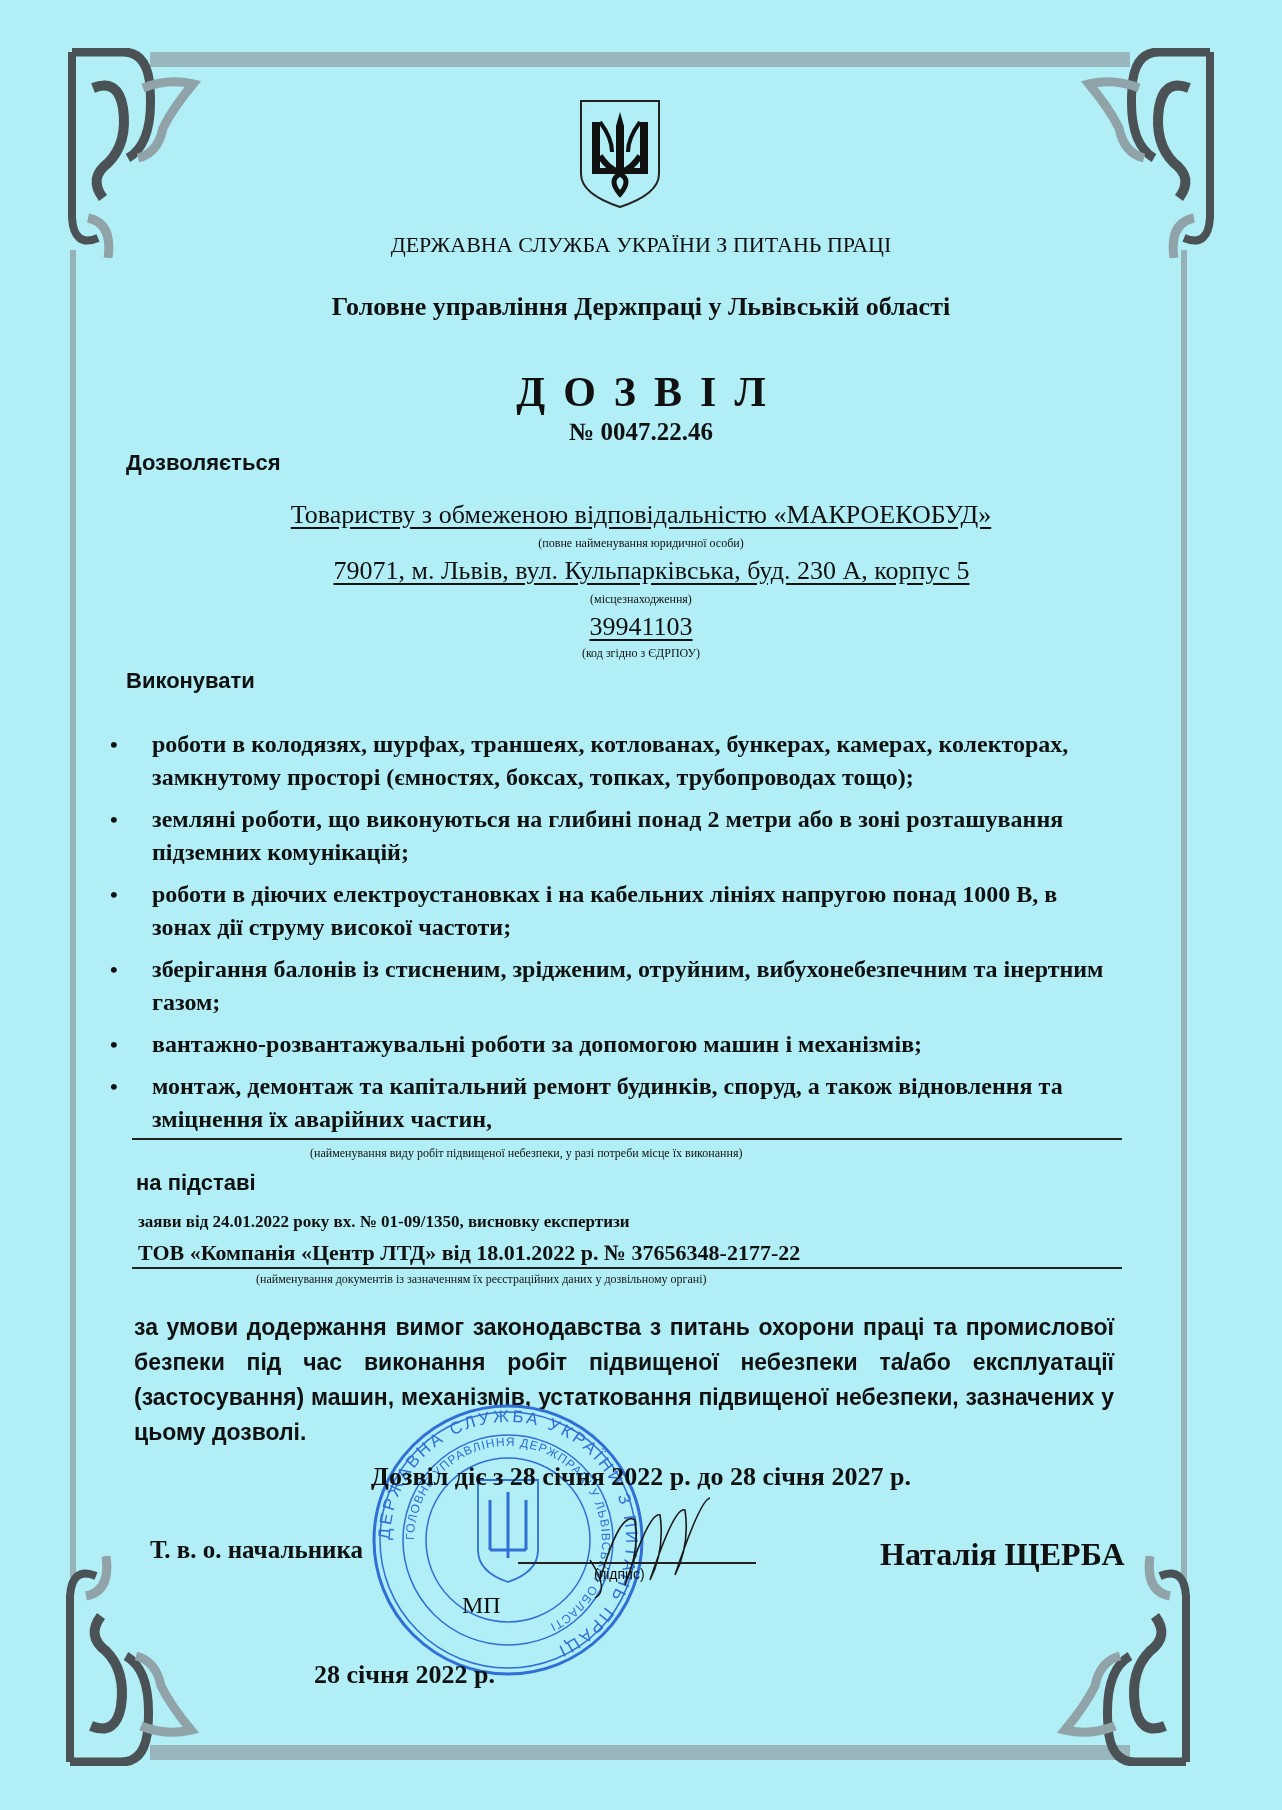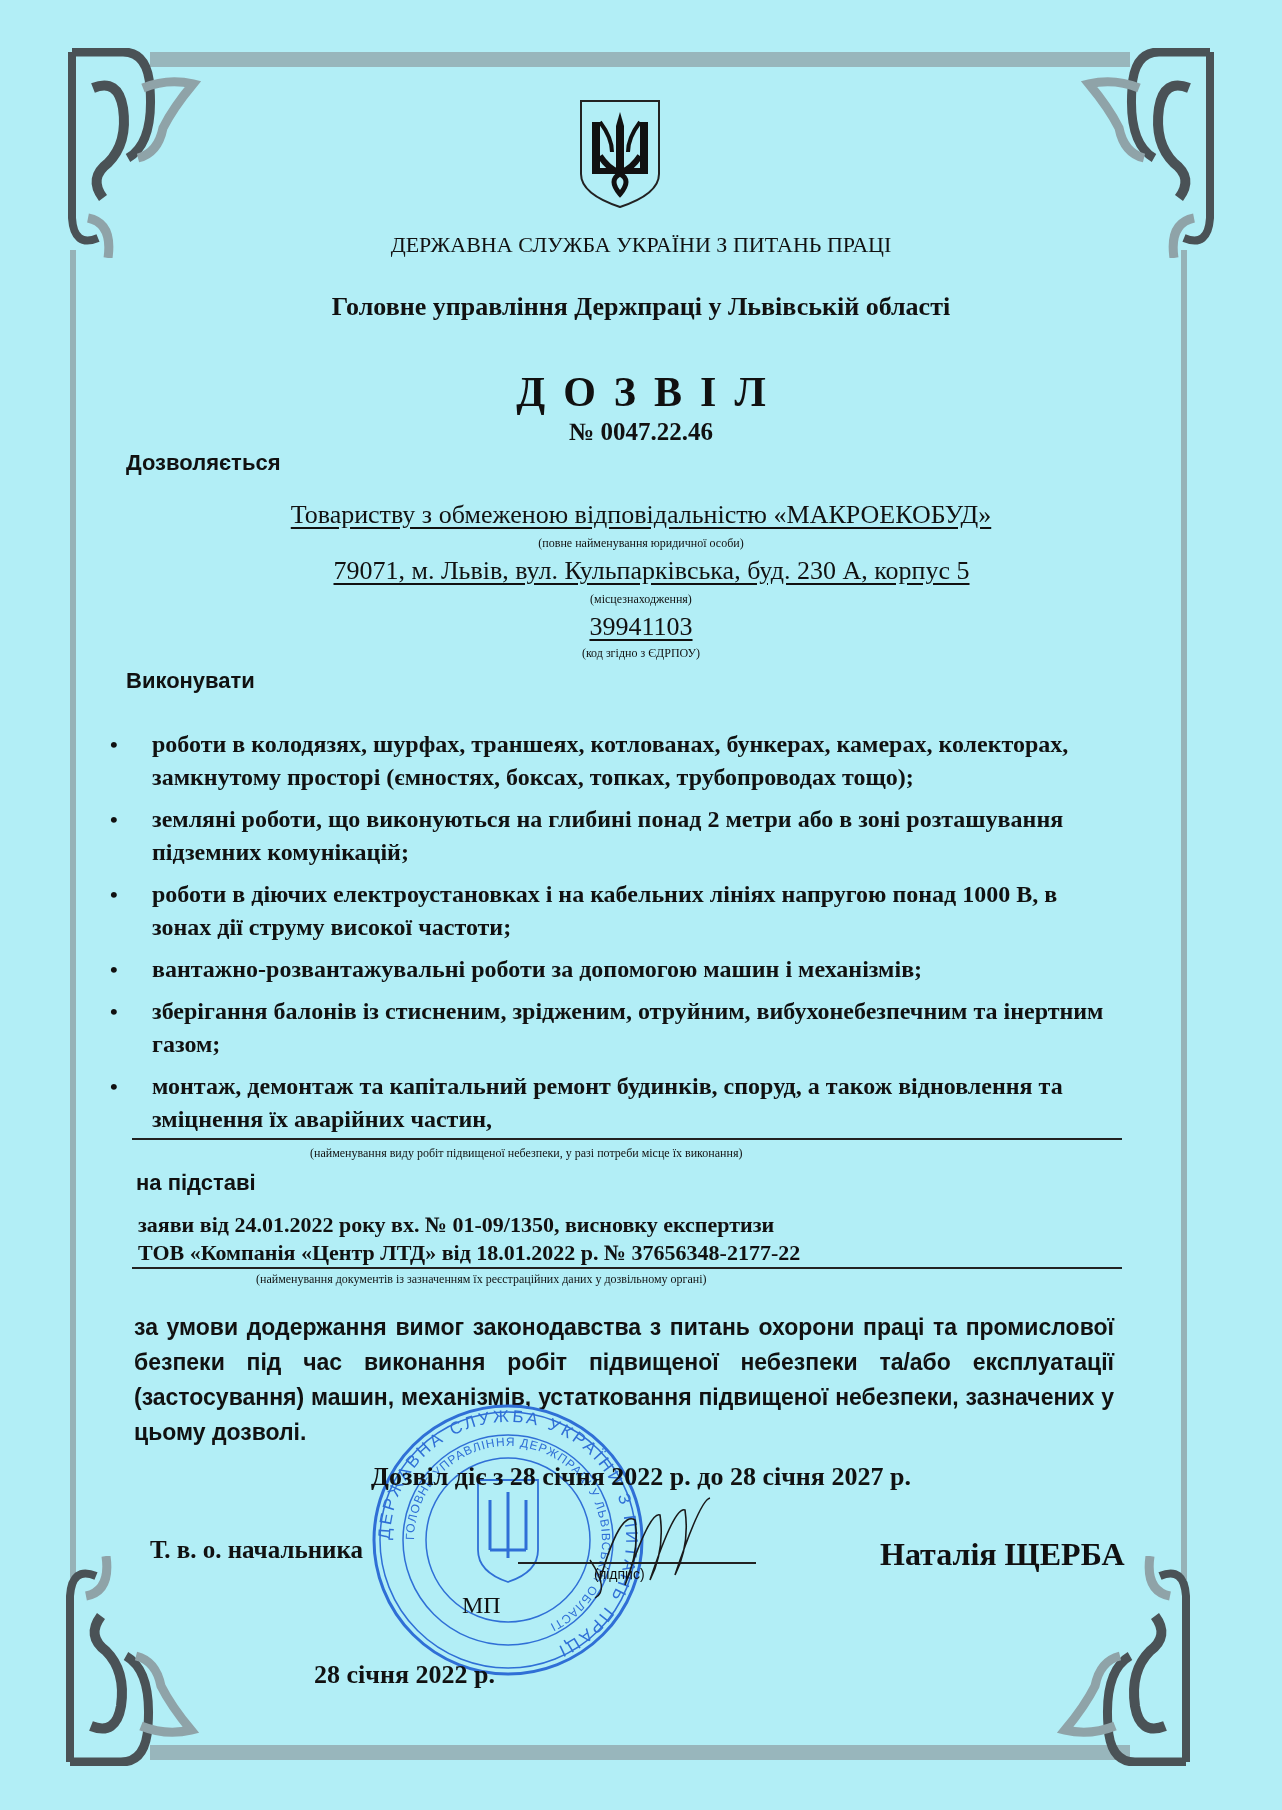--- a/index.html
+++ b/index.html
@@ -96,29 +96,29 @@
 <div class="abs center caption" style="top:592px;">(місцезнаходження)</div>
 <div class="abs center uline-text" style="top:612px;">39941103</div>
 <div class="abs center caption" style="top:646px;">(код згідно з ЄДРПОУ)</div>
 
 <div class="abs sans-b label" style="left:126px; top:668px;">Виконувати</div>
 
 <ul class="works">
   <li>роботи в колодязях, шурфах, траншеях, котлованах, бункерах, камерах, колекторах, замкнутому просторі (ємностях, боксах, топках, трубопроводах тощо);</li>
   <li>земляні роботи, що виконуються на глибині понад 2 метри або в зоні розташування підземних комунікацій;</li>
   <li>роботи в діючих електроустановках і на кабельних лініях напругою понад 1000 В, в зонах дії струму високої частоти;</li>
+  <li>зберігання балонів із стисненим, зрідженим, отруйним, вибухонебезпечним та інертним газом;</li>
   <li>вантажно-розвантажувальні роботи за допомогою машин і механізмів;</li>
-  <li>зберігання балонів із стисненим, зрідженим, отруйним, вибухонебезпечним та інертним газом;</li>
   <li>монтаж, демонтаж та капітальний ремонт будинків, споруд, а також відновлення та зміцнення їх аварійних частин,</li>
 </ul>
 <div class="rule" style="left:132px; top:1138px; width:990px;"></div>
 <div class="abs caption" style="left:310px; top:1146px;">(найменування виду робіт підвищеної небезпеки, у разі потреби  місце їх виконання)</div>
 
 <div class="abs sans-b label" style="left:136px; top:1170px;">на підставі</div>
-<div class="abs" style="left:138px; top:1212px; font-size:22px; font-weight:bold;">заяви від 24.01.2022 року вх. № 01-09/1350, висновку експертизи</div>
+<div class="abs" style="left:138px; top:1212px; font-size:17px; font-weight:bold;">заяви від 24.01.2022 року вх. № 01-09/1350, висновку експертизи</div>
 <div class="abs" style="left:138px; top:1240px; font-size:22px; font-weight:bold;">ТОВ «Компанія «Центр ЛТД» від 18.01.2022 р. № 37656348-2177-22</div>
 <div class="rule" style="left:132px; top:1267px; width:990px; height:1.5px;"></div>
 <div class="abs caption" style="left:256px; top:1272px;">(найменування документів із зазначенням їх реєстраційних даних у дозвільному органі)</div>
 
 <div class="cond">за умови додержання вимог законодавства з питань охорони праці та промислової безпеки під час виконання робіт підвищеної небезпеки та/або експлуатації (застосування) машин, механізмів, устатковання підвищеної небезпеки, зазначених у цьому дозволі.</div>
 
 <svg class="stamp" viewBox="0 0 280 280">
   <defs>
     <path id="outerArc" d="M140,140 m-118,0 a118,118 0 1,1 236,0 a118,118 0 1,1 -236,0"></path>
     <path id="innerArc" d="M140,140 m-94,0 a94,94 0 1,1 188,0 a94,94 0 1,1 -188,0"></path>

